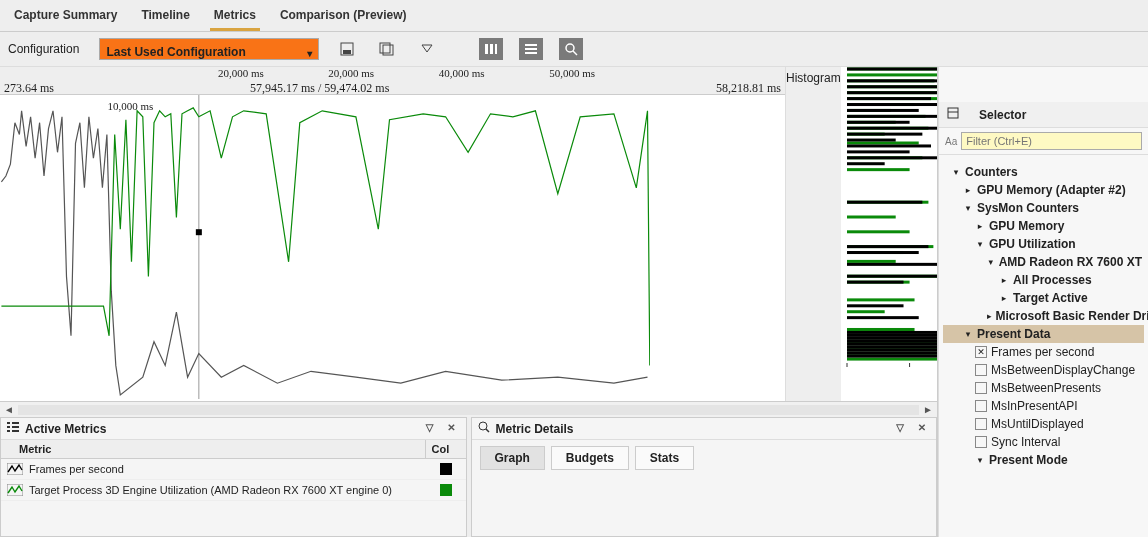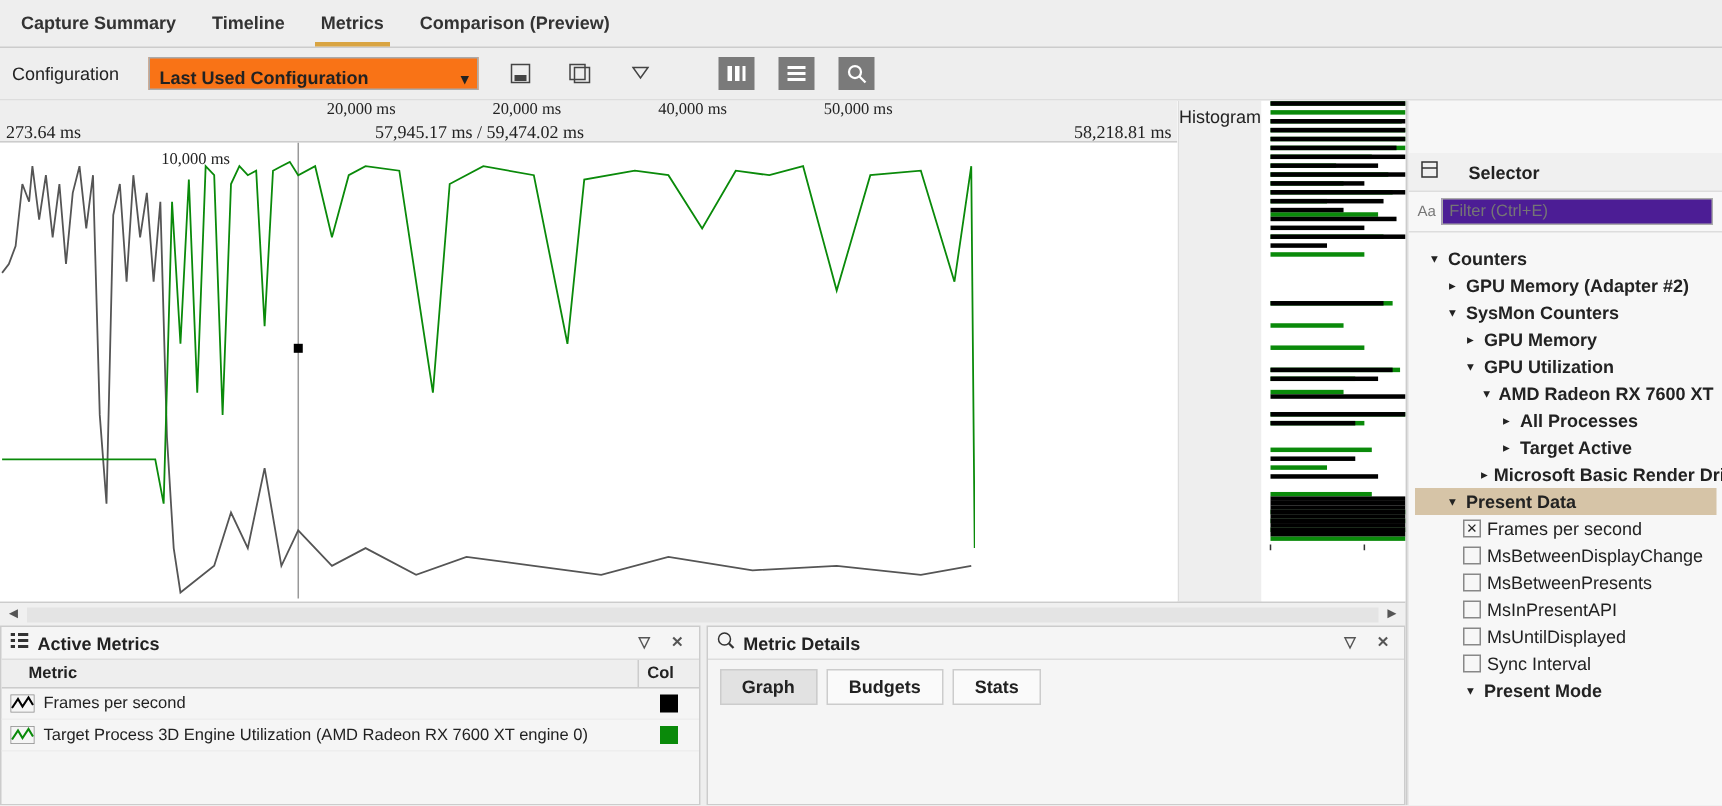--- a/index.html
+++ b/index.html
@@ -58,21 +58,21 @@
   .metric-row .swatch-icon { width:16px; height:14px; margin-right:6px; display:flex; align-items:center; justify-content:center;}
   .metric-row .swatch { width:12px; height:12px; display:inline-block;}
   .metric-row .mname { flex:1; }
   .metric-row .mcol { width:28px; display:flex; justify-content:center;}
   .detail-tabs { display:flex; gap:6px; padding:6px 8px; }
   .detail-tab { padding:4px 14px; border:1px solid #ccc; background:#fafafa; font-weight:bold; cursor:pointer; }
   .detail-tab.active { background:#e2e2e2; }
   
   .sel-header { display:flex; align-items:center; gap:20px; padding:5px 8px; font-weight:bold; border-bottom:1px solid #ddd; background:#f0f0f0;margin-top:35px;}
   .sel-filter-row { display:flex; align-items:center; gap:4px; padding:4px 6px; border-bottom:1px solid #ddd;}
-  .sel-filter { flex:1; height:18px; border:1px solid #aaa; padding:0 4px; color:#888; background:#4c1d95; font-size:11px;}
+  .sel-filter { flex:1; height:18px; border:1px solid #aaa; padding:0 4px; color:#888; background:#fef9c3; font-size:11px;}
   .tree { padding:8px 4px 4px 4px; overflow:auto; font-size:12px;}
   .tree-node { padding:2px 2px 2px 0; display:flex; align-items:center; gap:4px; white-space:nowrap;}
   .tree-node .tw { width:10px; display:inline-block; text-align:center; font-size:9px;}
   .tree-node .cb { width:12px; height:12px; border:1px solid #888; display:inline-flex; align-items:center; justify-content:center; font-size:9px; line-height:1;}
   .tree-node .lbl.bold { font-weight:bold; }
   .tree-node.selected { background:#d6c4a7; }
   .indent-0{padding-left:8px}.indent-1{padding-left:20px}.indent-2{padding-left:32px}.indent-3{padding-left:44px}.indent-4{padding-left:56px}
 </style>
 </head>
 <body>

